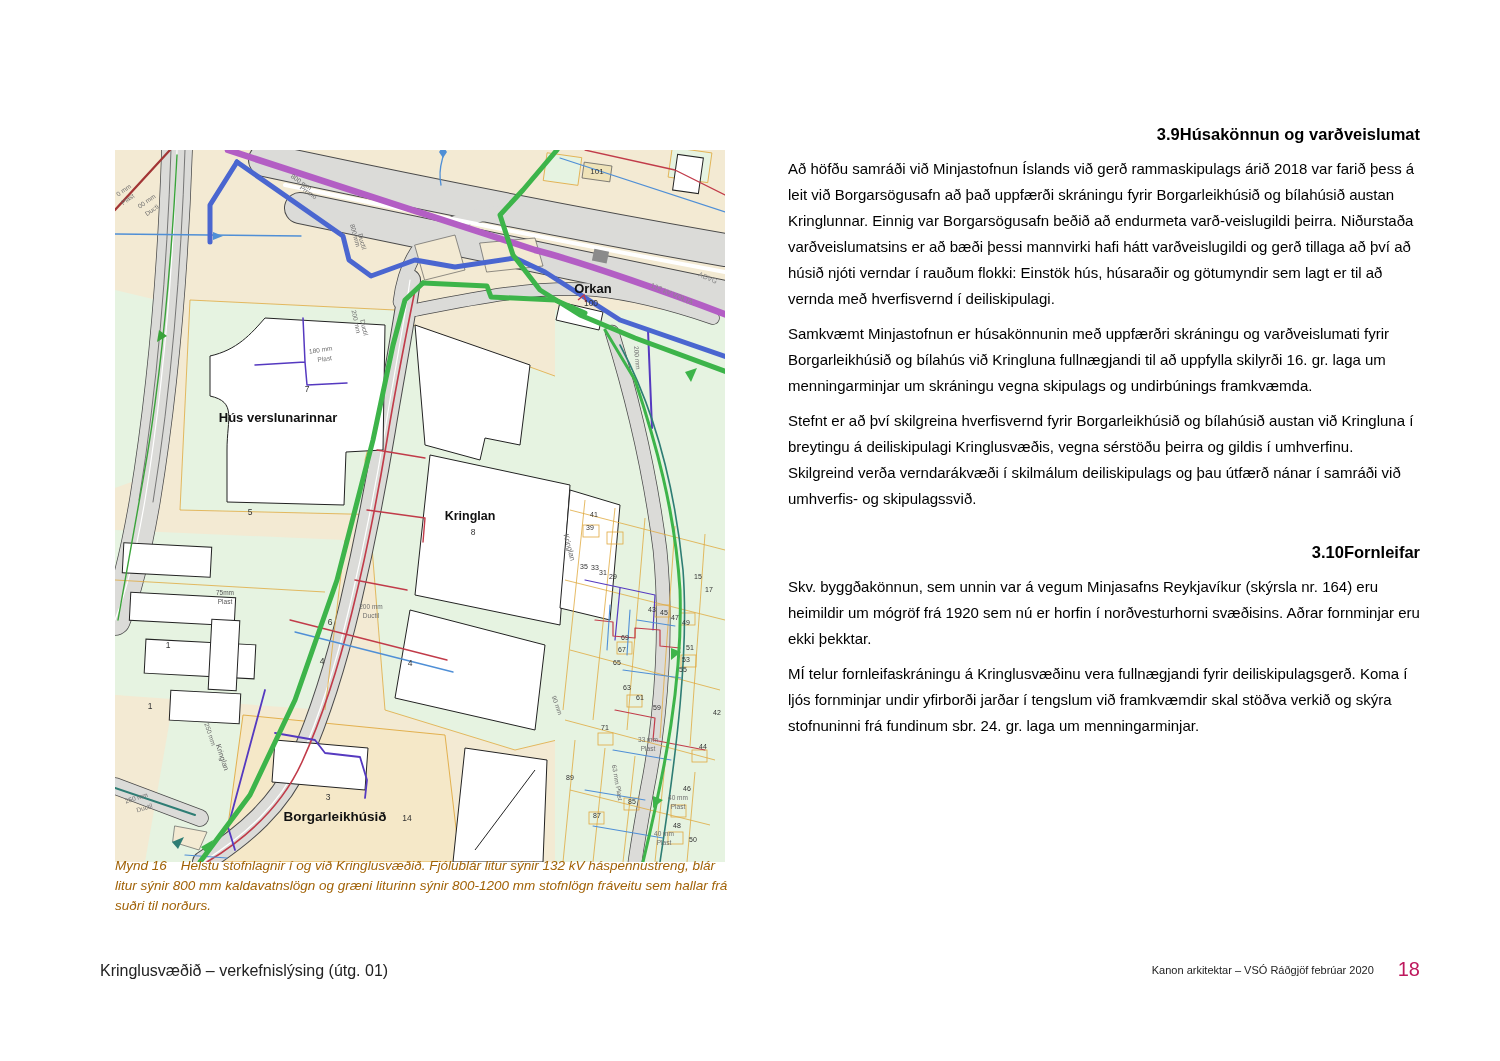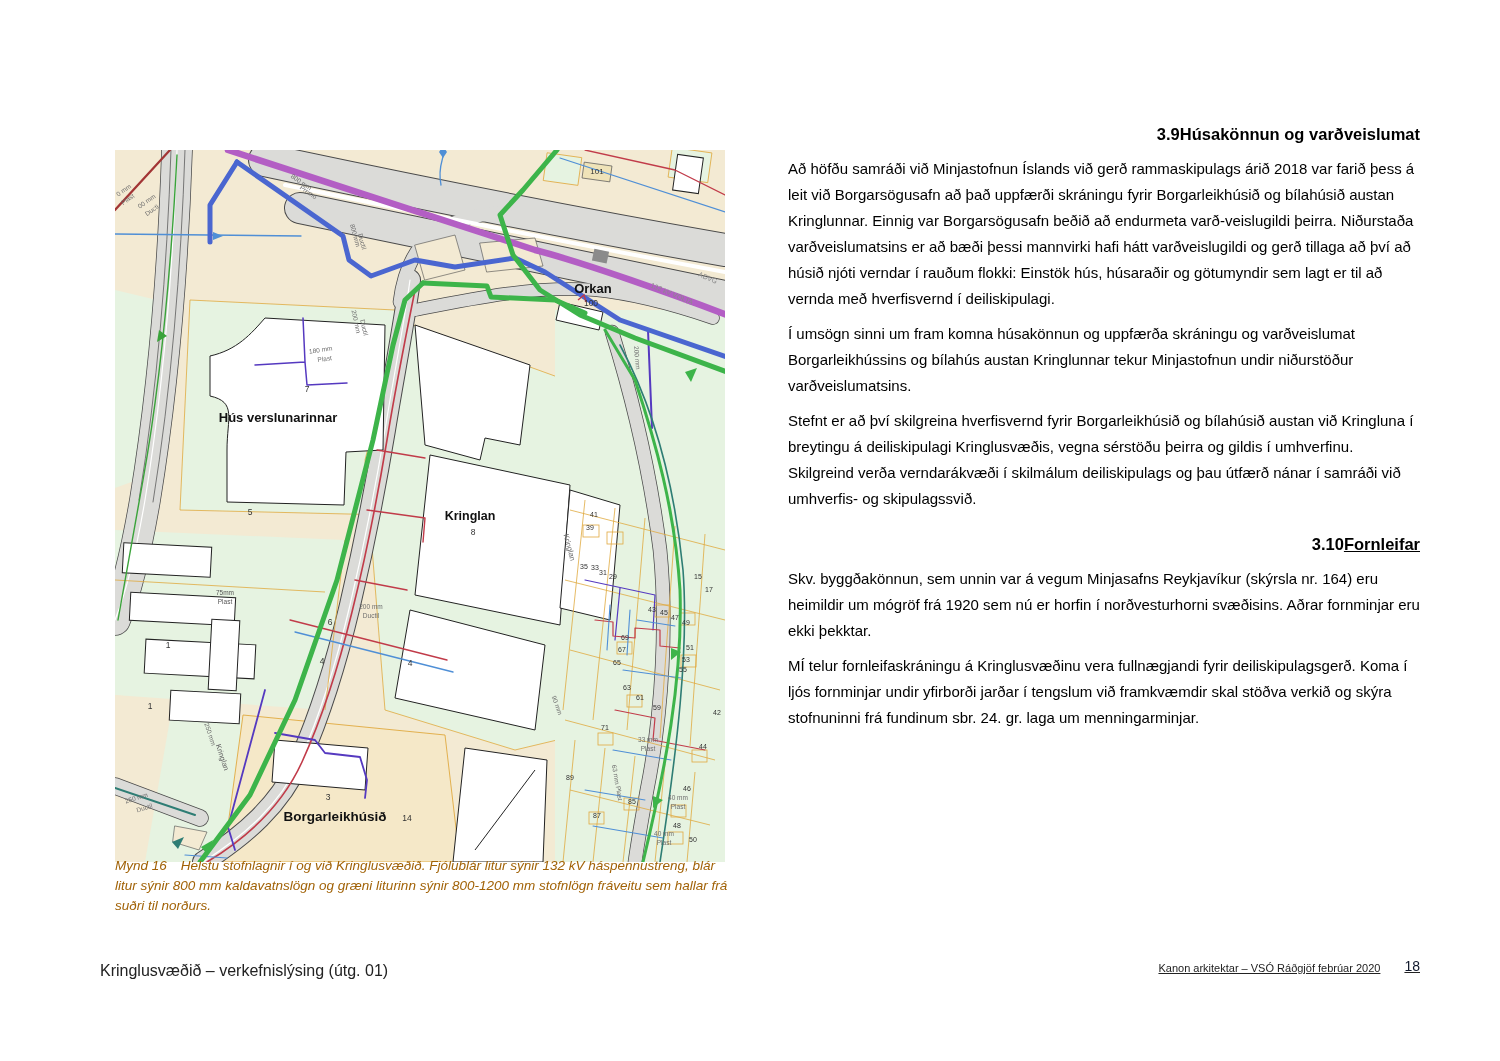--- a/index.html
+++ b/index.html
@@ -13,27 +13,27 @@
   .map-number{font-family:"Liberation Sans",sans-serif;fill:#333;font-size:7.5px;text-anchor:middle;}
   .map-pipe-label{font-family:"Liberation Sans",sans-serif;fill:#6e6e6e;font-size:6.5px;text-anchor:middle;}
   
   #caption{position:absolute;left:115px;top:856px;width:618px;font-style:italic;
            font-size:13.5px;line-height:20px;color:#a16207;}
   #caption .cap-label{margin-right:14px;}
   
   #content{position:absolute;left:788px;top:124px;width:632px;}
   .sec-heading{font-size:16.5px;font-weight:bold;margin:0 0 12px 0;line-height:20px;text-align:right;}
   .sec-heading .hnum{display:inline-block;width:55px;}
-  .sec-heading.second{margin-top:22px;text-decoration:underline;}
+  .sec-heading.second{margin-top:30px;}
   #content p{margin:0 0 9px 0;font-size:15px;line-height:26px;}
   
   #footer-left{position:absolute;left:100px;top:962px;font-size:16px;color:#222;}
   #footer-right{position:absolute;right:80px;top:958px;font-size:11px;color:#222;
-                display:flex;align-items:flex-end;gap:24px;text-decoration:underline;}
-  #page-number{font-size:14px;color:#0f172a;}
+                display:flex;align-items:center;gap:17px;}
+  #page-number{font-size:20px;color:#be185d;margin-left:7px;}
   
   .ln{fill:none;stroke-linecap:round;stroke-linejoin:round;}
 </style>
 </head>
 <body>
 
 <div id="page">
 
   <div id="map-wrap">
     <svg id="map-svg" viewBox="0 0 610 712">
@@ -270,21 +270,21 @@
 
   <div id="caption">
     <span class="cap-label">Mynd 16</span><span>Helstu stofnlagnir í og við Kringlusvæðið. Fjólublár litur sýnir 132 kV háspennustreng, blár litur sýnir 800 mm kaldavatnslögn og græni liturinn sýnir 800-1200 mm stofnlögn fráveitu sem hallar frá suðri til norðurs.</span>
   </div>
 
   <div id="content">
     <h2 class="sec-heading">
       <span class="hnum">3.9</span><span>Húsakönnun og varðveislumat</span>
     </h2>
     <p>Að höfðu samráði við Minjastofnun Íslands við gerð rammaskipulags árið 2018 var farið þess á leit við Borgarsögusafn að það uppfærði skráningu fyrir Borgarleikhúsið og bílahúsið austan Kringlunnar. Einnig var Borgarsögusafn beðið að endurmeta varð-veislugildi þeirra. Niðurstaða varðveislumatsins er að bæði þessi mannvirki hafi hátt varðveislugildi og gerð tillaga að því að húsið njóti verndar í rauðum flokki: Einstök hús, húsaraðir og götumyndir sem lagt er til að vernda með hverfisvernd í deiliskipulagi.</p>
-    <p>Í umsögn sinni um fram komna húsakönnun og uppfærða skráningu og varðveislumat Borgarleikhússins og bílahús austan Kringlunnar tekur Minjastofnun undir niðurstöður varðveislumatsins.</p>
+    <p>Samkvæmt Minjastofnun er húsakönnunin með uppfærðri skráningu og varðveislumati fyrir Borgarleikhúsið og bílahús við Kringluna fullnægjandi til að uppfylla skilyrði 16. gr. laga um menningarminjar um skráningu vegna skipulags og undirbúnings framkvæmda.</p>
     <p>Stefnt er að því skilgreina hverfisvernd fyrir Borgarleikhúsið og bílahúsið austan við Kringluna í breytingu á deiliskipulagi Kringlusvæðis, vegna sérstöðu þeirra og gildis í umhverfinu. Skilgreind verða verndarákvæði í skilmálum deiliskipulags og þau útfærð nánar í samráði við umhverfis- og skipulagssvið.</p>
     <h2 class="sec-heading second">
       <span class="hnum">3.10</span><span>Fornleifar</span>
     </h2>
     <p>Skv. byggðakönnun, sem unnin var á vegum Minjasafns Reykjavíkur (skýrsla nr. 164) eru heimildir um mógröf frá 1920 sem nú er horfin í norðvesturhorni svæðisins. Aðrar fornminjar eru ekki þekktar.</p>
     <p>MÍ telur fornleifaskráningu á Kringlusvæðinu vera fullnægjandi fyrir deiliskipulagsgerð. Koma í ljós fornminjar undir yfirborði jarðar í tengslum við framkvæmdir skal stöðva verkið og skýra stofnuninni frá fundinum sbr. 24. gr. laga um menningarminjar.</p>
   </div>
 
   <div id="footer-left">Kringlusvæðið – verkefnislýsing (útg. 01)</div>
   <div id="footer-right">

